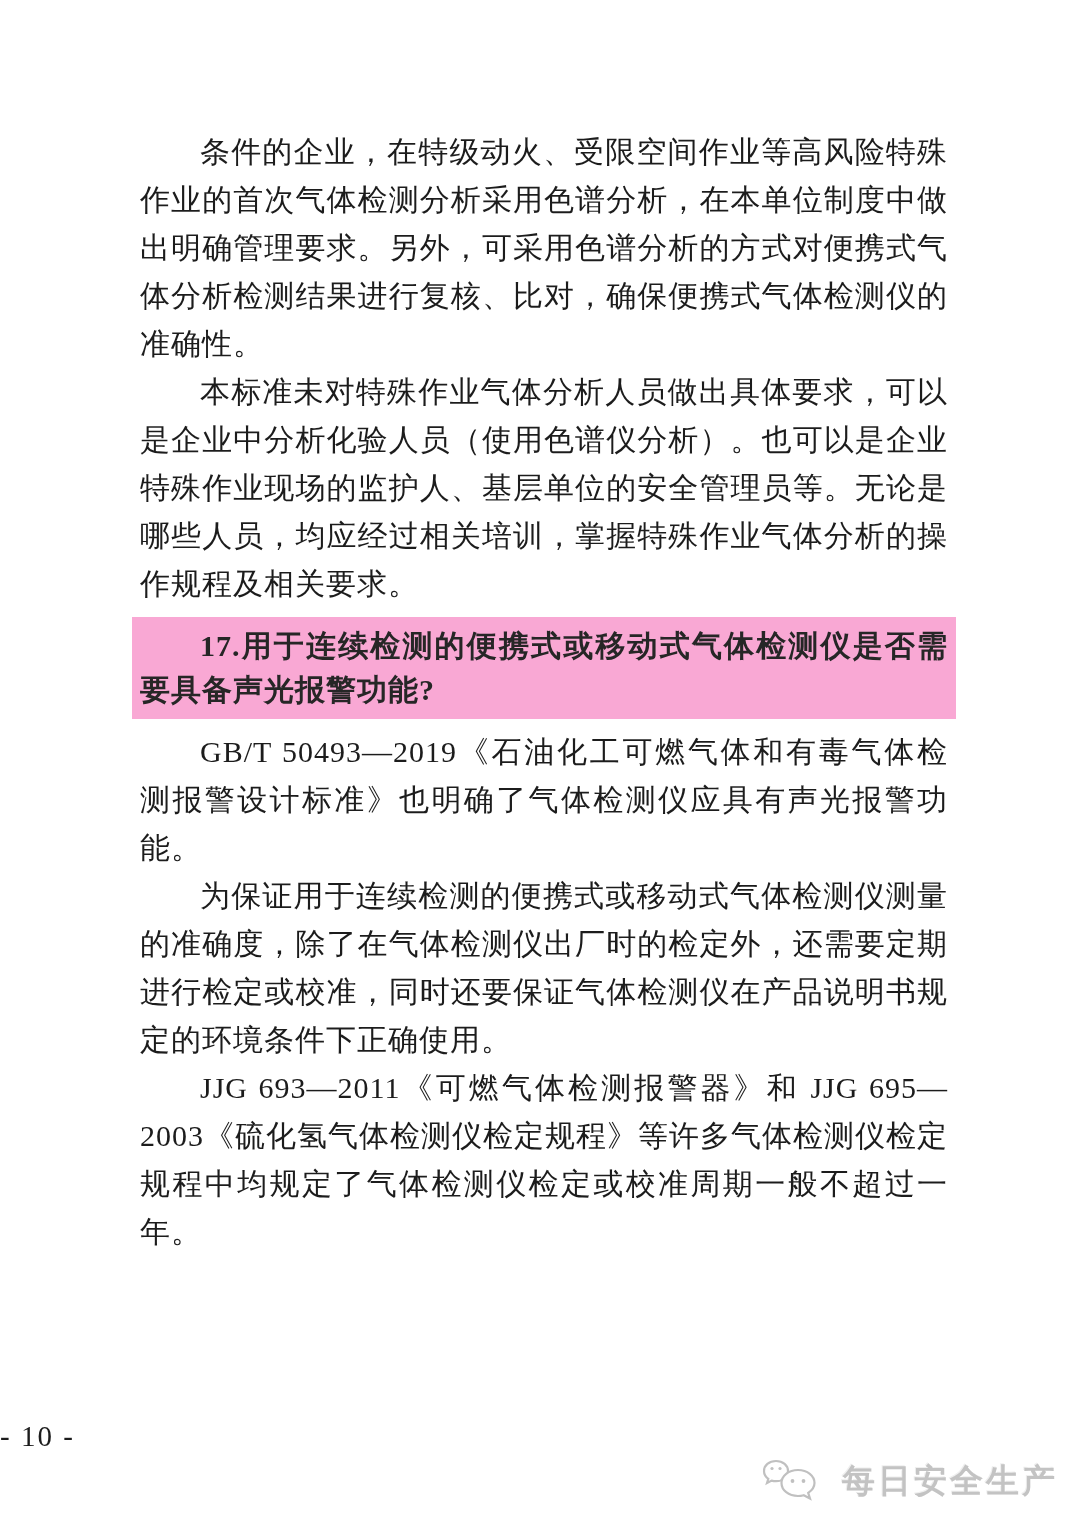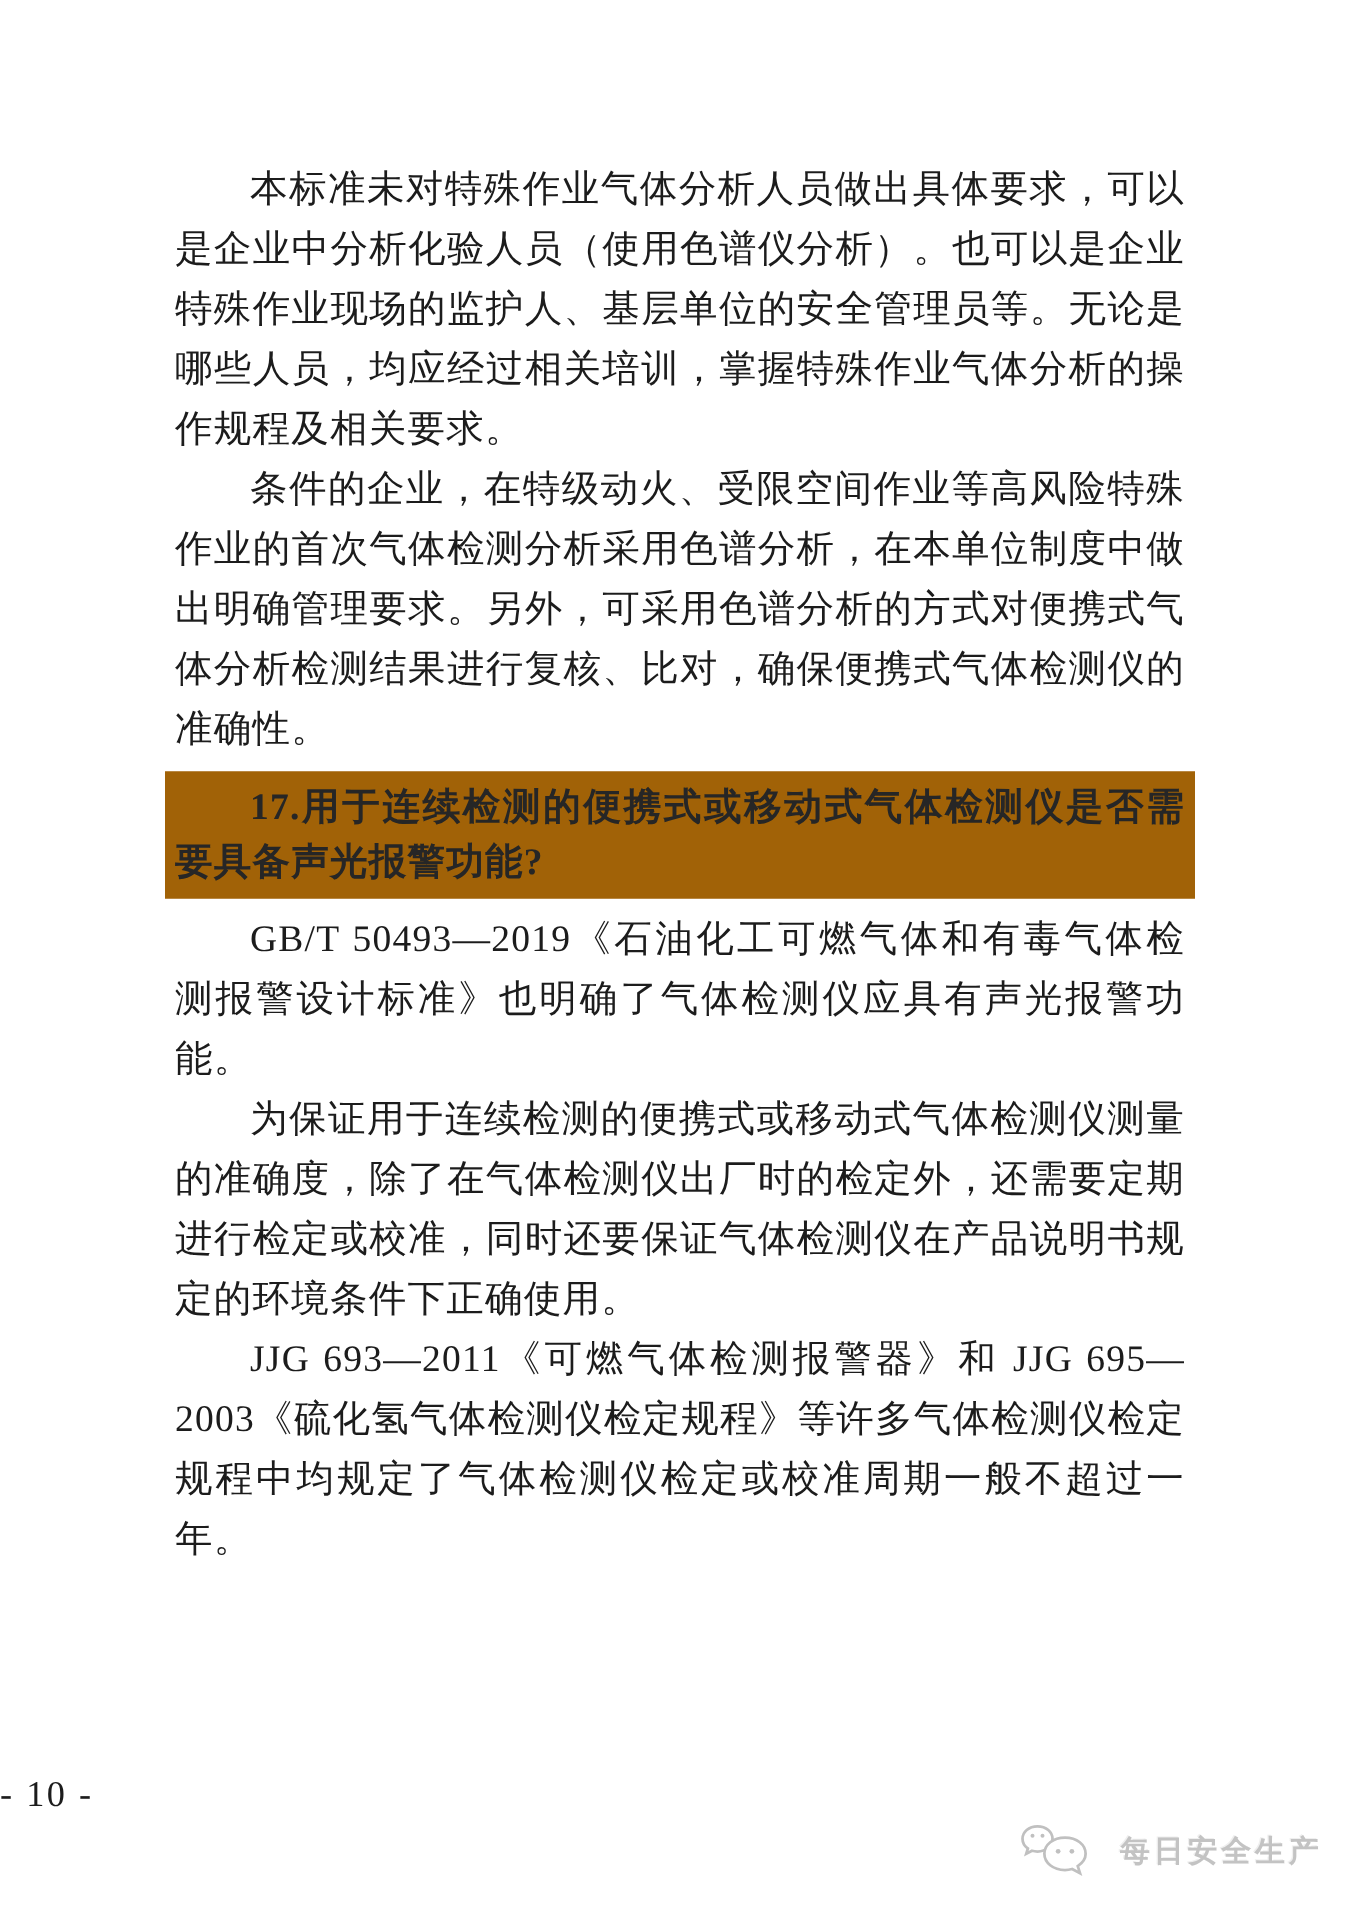--- a/index.html
+++ b/index.html
@@ -25,21 +25,21 @@
     line-height: 48px;
     letter-spacing: 1px;
     text-align: justify;
     text-justify: inter-ideograph;
   }
   p.para {
     margin: 0;
     text-indent: 2em;
   }
   .q-heading {
-    background: #a16207;
+    background: #f9a8d4;
     color: #262626;
     font-weight: bold;
     line-height: 44px;
     padding: 7px 8px;
     margin: 9px -8px;
     text-indent: 2em;
   }
   .page-number {
     position: absolute;
     top: 1420px;
@@ -51,38 +51,38 @@
     letter-spacing: 2px;
   }
   .watermark {
     position: absolute;
     top: 1458px;
     right: 22px;
     display: flex;
     align-items: center;
     gap: 22px;
     color: #c3c3c3;
-    font-size: 24px;
+    font-size: 33px;
     font-weight: bold;
     letter-spacing: 3px;
     text-shadow: 1px 1px 0 #ffffff, -1px -1px 0 #efefef;
     user-select: none;
   }
   .watermark svg {
     display: block;
   }
 </style>
 </head>
 <body>
 
 <div class="page">
 
   <div class="content">
+    <p class="para">条件的企业，在特级动火、受限空间作业等高风险特殊作业的首次气体检测分析采用色谱分析，在本单位制度中做出明确管理要求。另外，可采用色谱分析的方式对便携式气体分析检测结果进行复核、比对，确保便携式气体检测仪的准确性。</p>
     <p class="para">本标准未对特殊作业气体分析人员做出具体要求，可以是企业中分析化验人员（使用色谱仪分析）。也可以是企业特殊作业现场的监护人、基层单位的安全管理员等。无论是哪些人员，均应经过相关培训，掌握特殊作业气体分析的操作规程及相关要求。</p>
-    <p class="para">条件的企业，在特级动火、受限空间作业等高风险特殊作业的首次气体检测分析采用色谱分析，在本单位制度中做出明确管理要求。另外，可采用色谱分析的方式对便携式气体分析检测结果进行复核、比对，确保便携式气体检测仪的准确性。</p>
     <div class="q-heading">17.用于连续检测的便携式或移动式气体检测仪是否需要具备声光报警功能?</div>
     <p class="para">GB/T 50493—2019《石油化工可燃气体和有毒气体检测报警设计标准》也明确了气体检测仪应具有声光报警功能。</p>
     <p class="para">为保证用于连续检测的便携式或移动式气体检测仪测量的准确度，除了在气体检测仪出厂时的检定外，还需要定期进行检定或校准，同时还要保证气体检测仪在产品说明书规定的环境条件下正确使用。</p>
     <p class="para">JJG 693—2011《可燃气体检测报警器》和 JJG 695—2003《硫化氢气体检测仪检定规程》等许多气体检测仪检定规程中均规定了气体检测仪检定或校准周期一般不超过一年。</p>
 
   </div>
 
   <div class="page-number">- 10 -</div>
 
   <div class="watermark">

